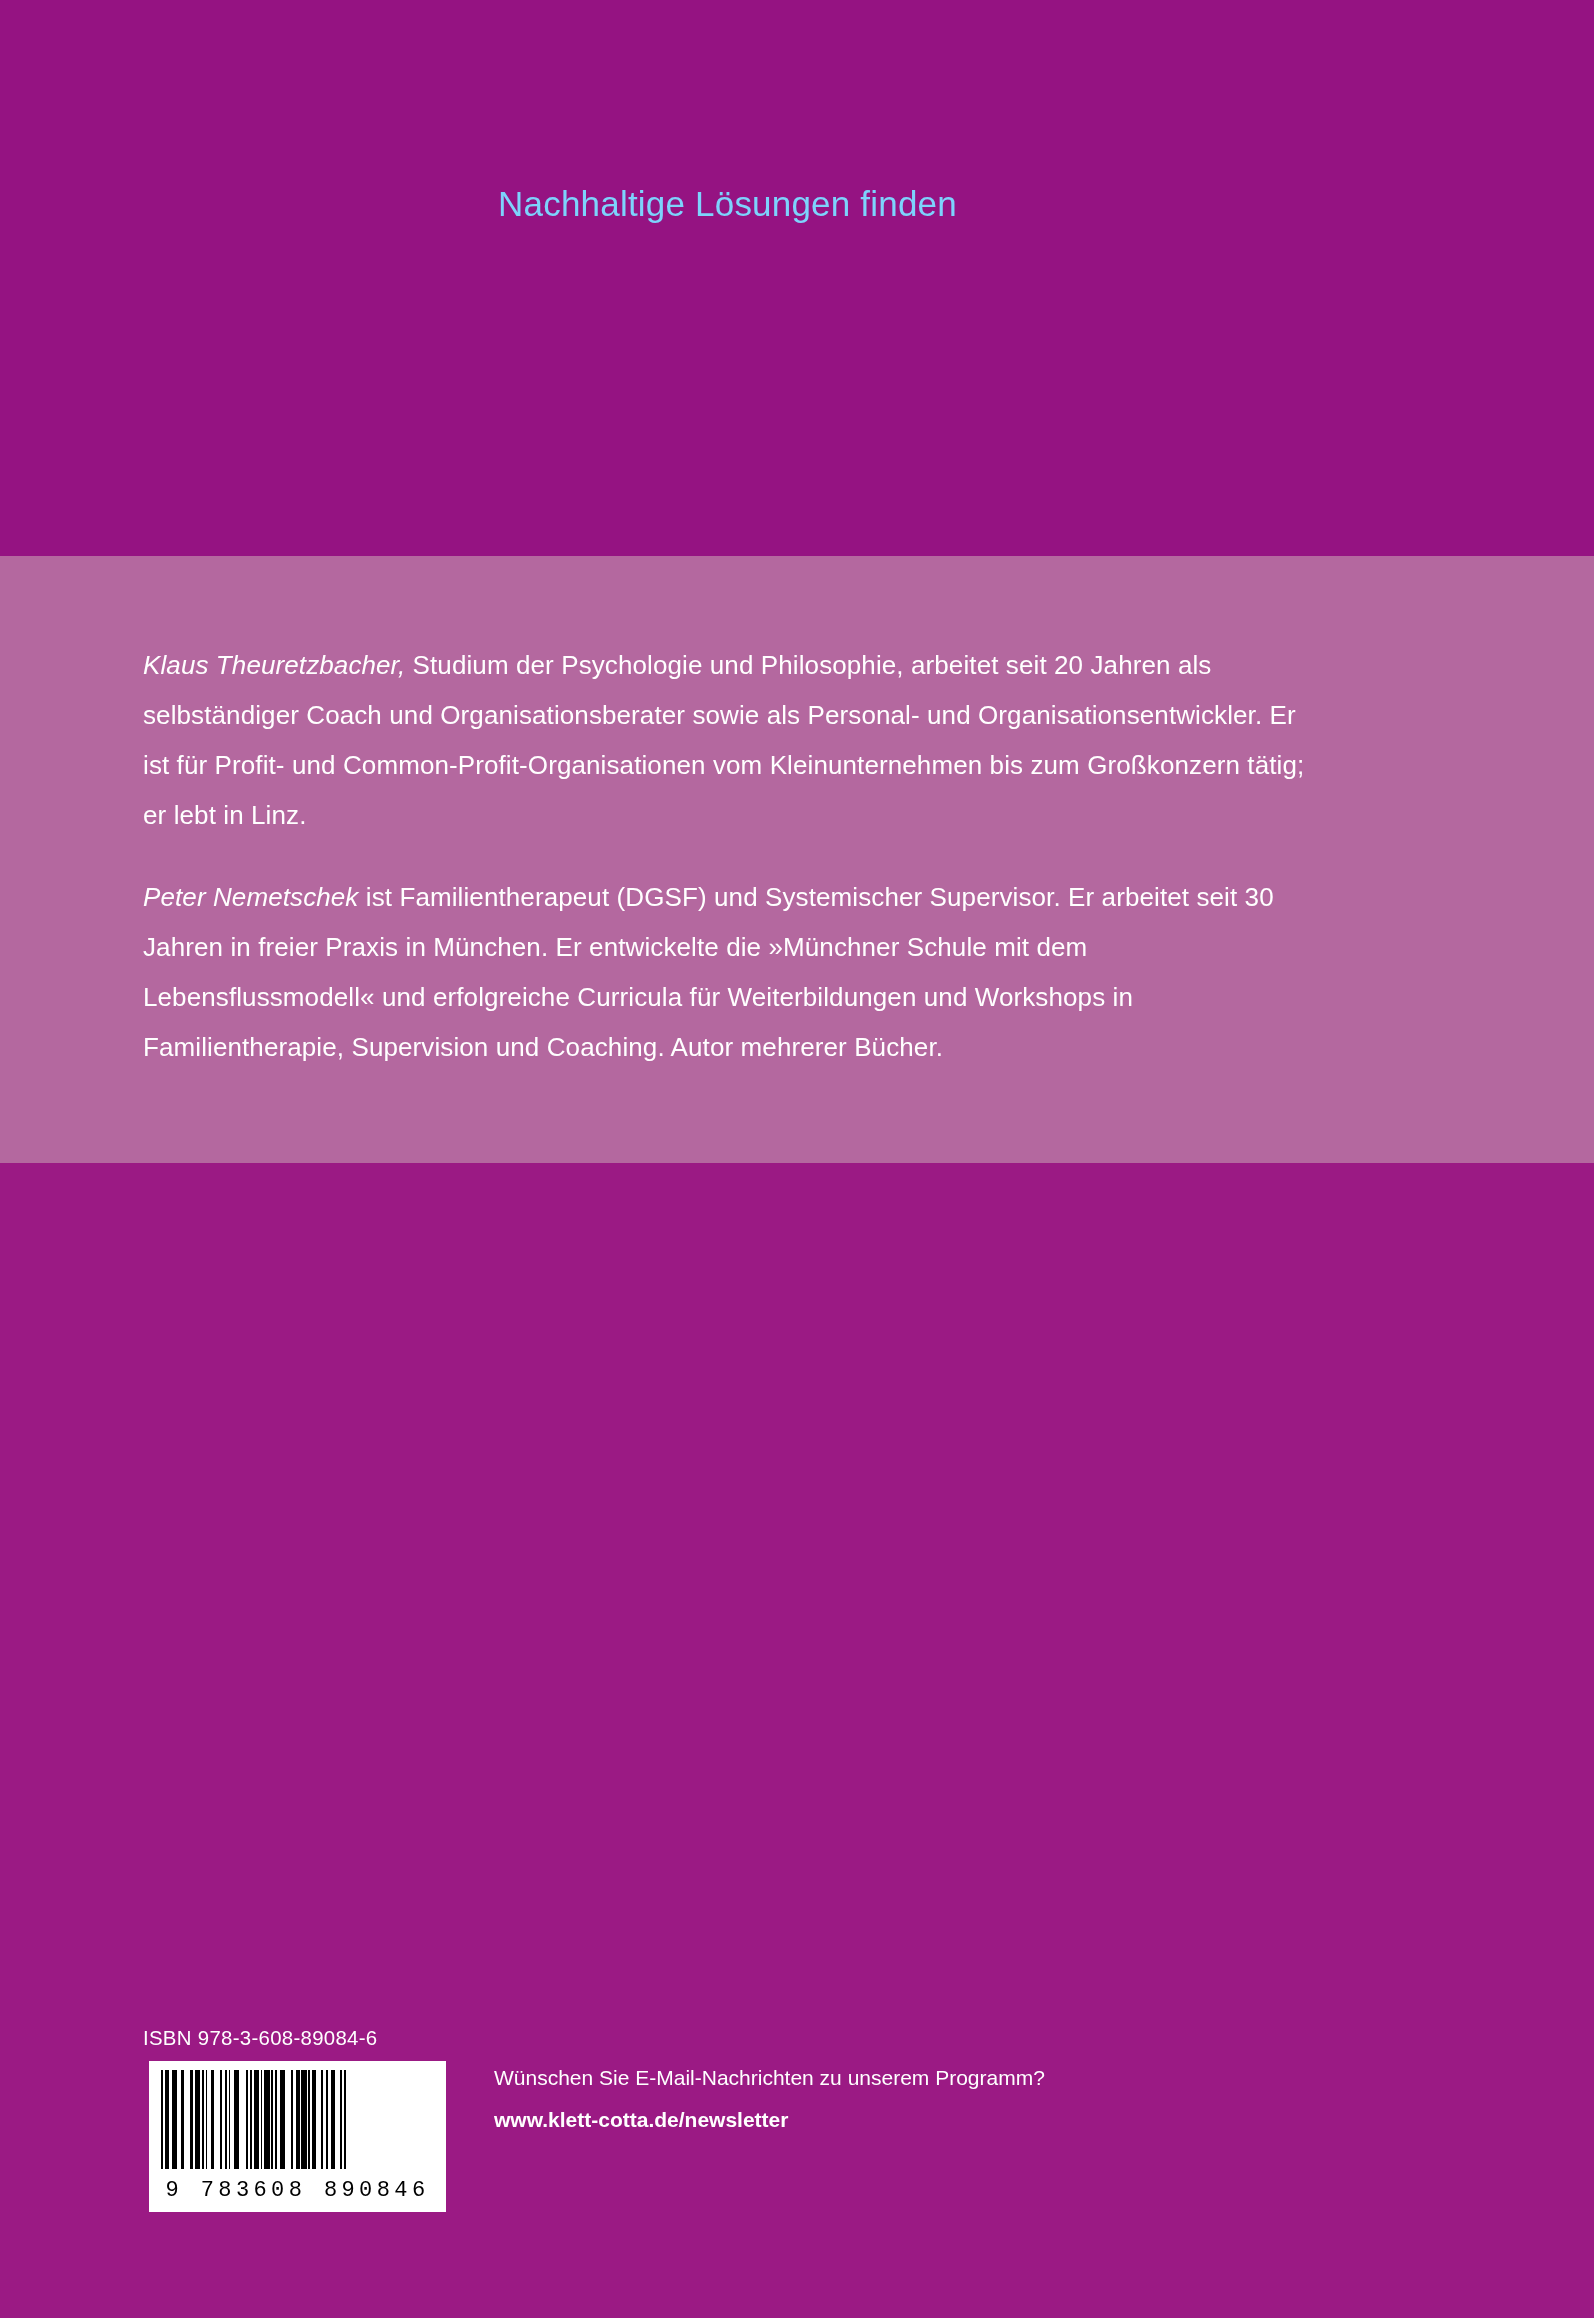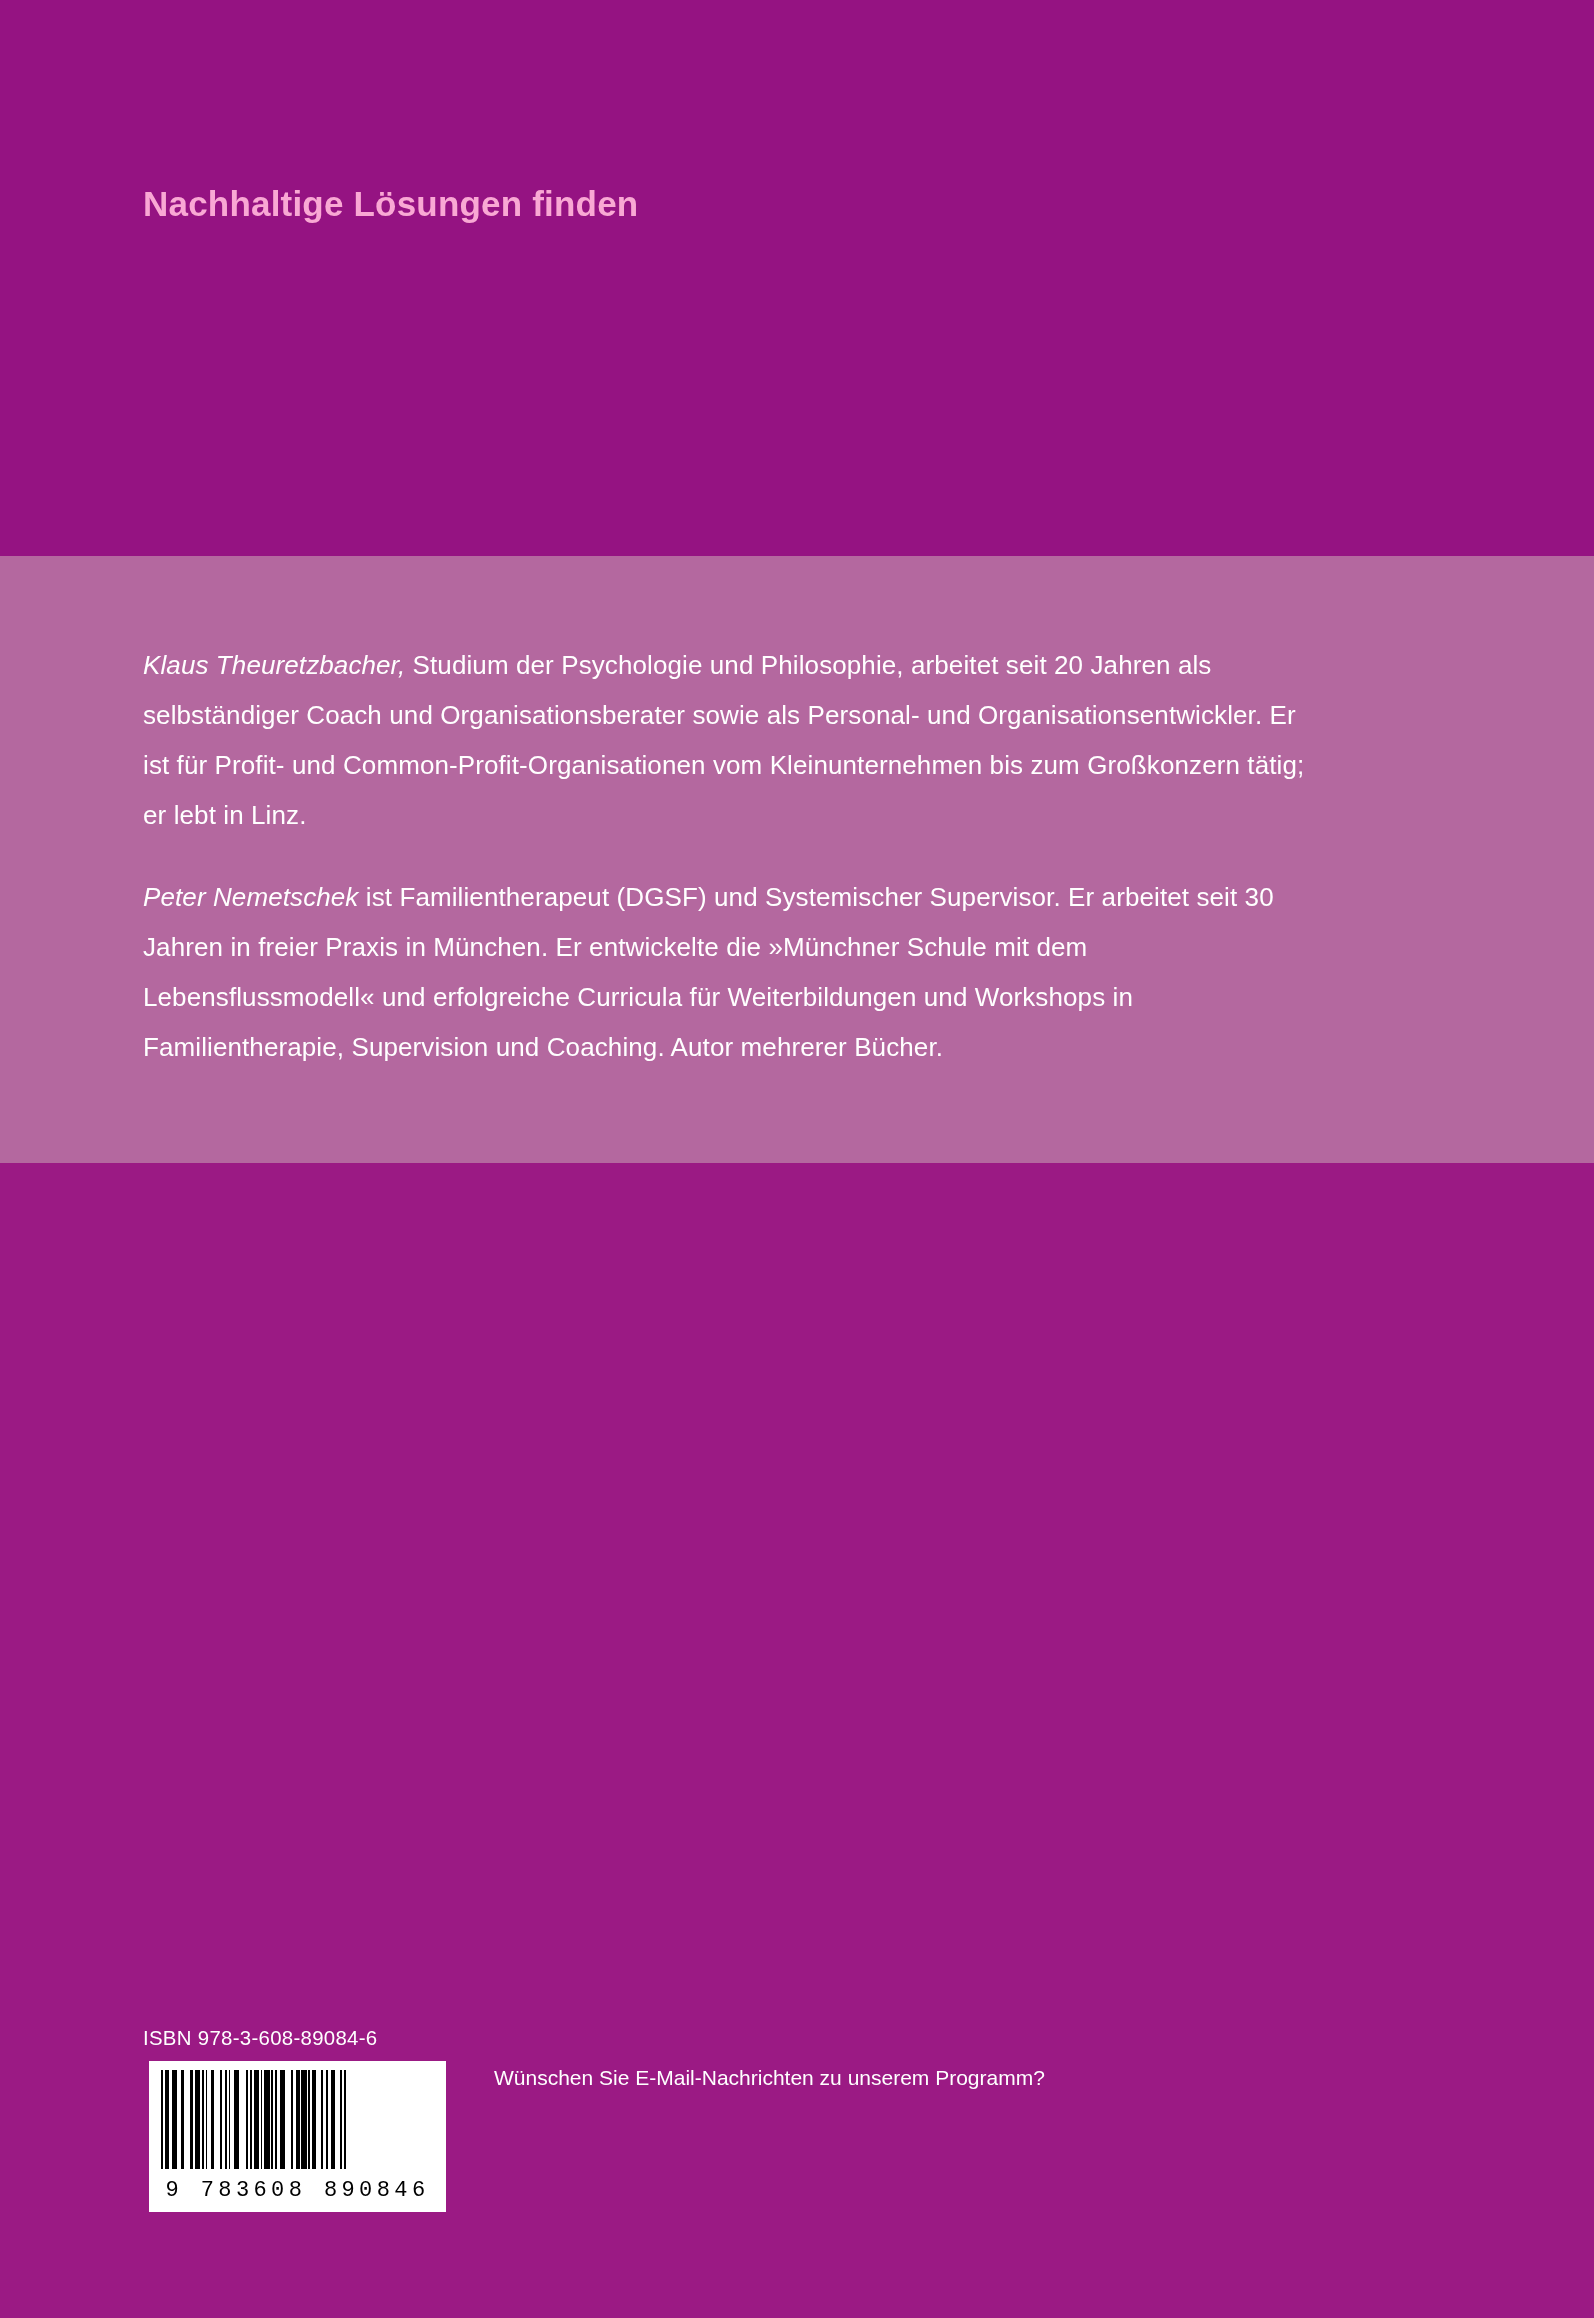--- a/index.html
+++ b/index.html
@@ -31,26 +31,27 @@
     height: 556px;
     background: #951382;
   }
   .blurb-inner {
     position: absolute;
     left: 143px;
     top: 182px;
     width: 1169px;
   }
   .blurb-title {
-    color: #f9a8d4;
+    color: #7dd3fc;
     font-size: 35px;
     line-height: 43px;
-    font-weight: 700;
+    font-weight: 400;
     letter-spacing: 0.2px;
     margin: 0 0 40px 0;
+    text-align: center;
   }
   .blurb-text {
     color: #ffffff;
     font-size: 26px;
     line-height: 50px;
     font-weight: 400;
     margin: 0;
     letter-spacing: 0.1px;
     max-width: 1134px;
   }
@@ -259,17 +260,18 @@
           <span style="width: 5.3px; background: transparent;"></span>
           <span style="width: 1.8px; background: rgb(0, 0, 0);"></span>
           <span style="width: 1.8px; background: transparent;"></span>
           <span style="width: 1.8px; background: rgb(0, 0, 0);"></span>
         </div>
       <div class="barcode-digits">9 783608 890846</div>
     </div>
 
     <div class="footer-right">
       <div class="footer-news-q">Wünschen Sie E-Mail-Nachrichten zu unserem Programm?</div>
+      <div class="footer-news-url">www.klett-cotta.de/newsletter</div>
     </div>
   </div>
 
 </div>
 
 
 </body></html>

